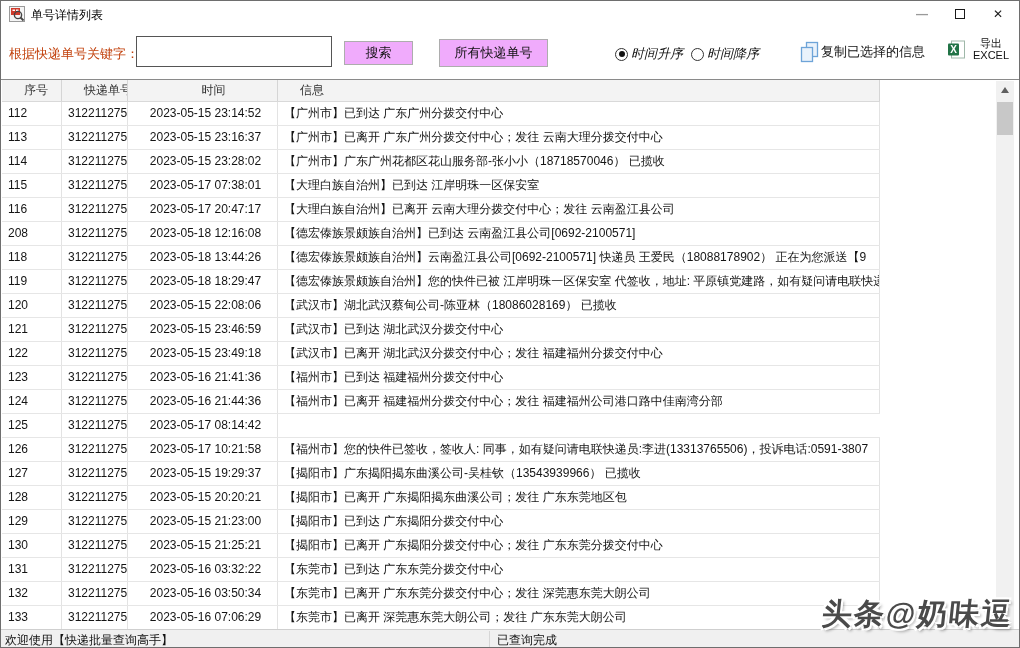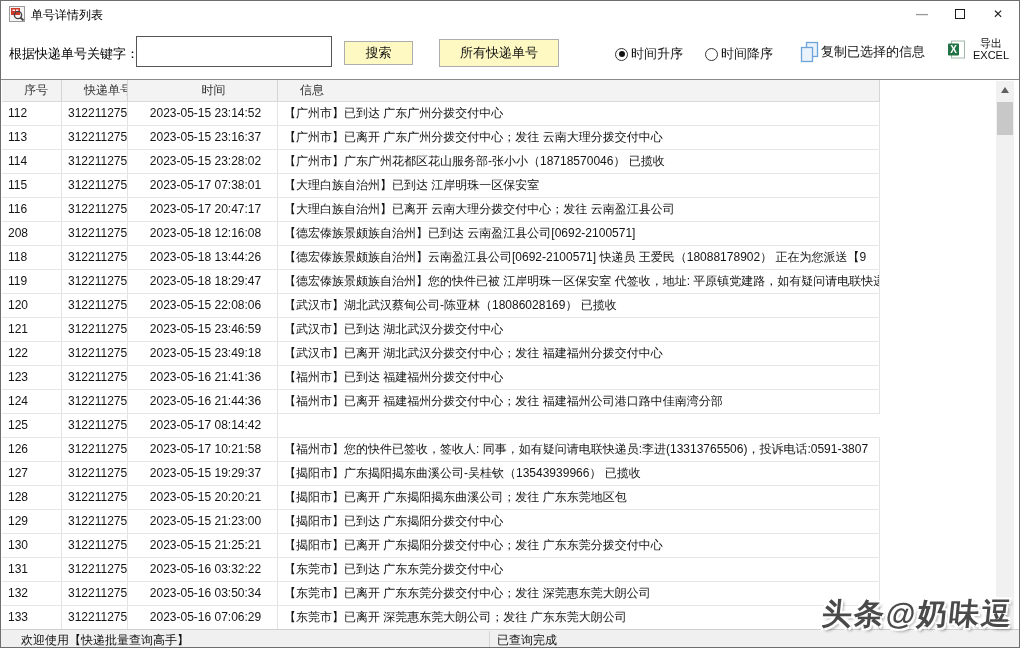--- a/index.html
+++ b/index.html
@@ -13,28 +13,28 @@
   .app-icon { position:absolute; left:8px; top:5px; width:16px; height:16px; }
   .title-text { position:absolute; left:30px; top:6px; font-size:12px; color:#000; }
   .win-controls { position:absolute; right:2px; top:0; height:26px; display:flex; }
   .win-btn { width:38px; height:26px; display:flex; align-items:center; justify-content:center;
              font-size:12px; color:#1a1a1a; cursor:default; }
   .win-btn.min { color:#9a9a9a; font-weight:bold; }
   .maxbox { display:inline-block; width:10px; height:10px; border:1px solid #1a1a1a; }
 
   
   .toolbar { position:absolute; left:0; top:26px; width:100%; height:52px; background:#fff; }
-  .kw-label { position:absolute; left:8px; top:18px; font-size:13px; color:#000000; }
+  .kw-label { position:absolute; left:8px; top:18px; font-size:13px; color:#c2410c; }
   .kw-input { position:absolute; left:135px; top:9px; width:196px; height:31px;
               border:1px solid #555; background:#fff; font-size:13px; padding:0 4px; outline:none; }
-  .btn { position:absolute; background:#fef9c3; border:1px solid #adadad; font-size:13px;
+  .btn { position:absolute; background:#f0abfc; border:1px solid #adadad; font-size:13px;
          color:#111; text-align:center; font-family:inherit; }
   .btn-search { left:343px; top:14px; width:69px; height:24px; }
-  .btn-all { left:438px; top:12px; width:120px; height:28px; }
-  .radio-group { position:absolute; left:614px; top:18px; display:flex; gap:22px; }
+  .btn-all { left:438px; top:12px; width:109px; height:28px; }
+  .radio-group { position:absolute; left:614px; top:18px; display:flex; gap:8px;font-style:italic; }
   .radio { display:flex; align-items:center; gap:3px; font-size:13px; color:#111; }
   .rdot { width:13px; height:13px; border:1px solid #333; border-radius:50%; background:#fff;
           display:inline-flex; align-items:center; justify-content:center; }
   .rdot.on::after { content:""; width:6px; height:6px; background:#111; border-radius:50%; }
   .copy-wrap { position:absolute; left:798px; top:14px; display:flex; align-items:center; gap:1px; }
   .copy-label { font-size:13px; color:#111; }
   .export-wrap { position:absolute; left:946px; top:10px; display:flex; align-items:center; gap:7px; }
   .export-label { font-size:11px; color:#111; line-height:12px; text-align:center; }
 
   
@@ -55,21 +55,21 @@
   .sb-up { top:0; } .sb-down { bottom:0; }
   .tri-up { width:0; height:0; border-left:4px solid transparent; border-right:4px solid transparent;
             border-bottom:6px solid #606060; }
   .tri-down { width:0; height:0; border-left:4px solid transparent; border-right:4px solid transparent;
               border-top:6px solid #606060; }
   .sb-thumb { position:absolute; left:1px; top:21px; width:16px; height:33px; background:#c8c8c8; }
 
   
   .statusbar { position:absolute; left:0; bottom:0; width:100%; height:18px; background:#f0f0f0;
                border-top:1px solid #cfcfcf; font-size:12px; color:#111; }
-  .status-left { position:absolute; left:4px; top:2px;margin-left:16px; }
+  .status-left { position:absolute; left:4px; top:2px; }
   .status-div { position:absolute; left:488px; top:1px; width:1px; height:16px; background:#d6d6d6; }
   .status-right { position:absolute; left:496px; top:2px; }
 
   
   .watermark { position:absolute; right:6px; top:593px; z-index:50; font-size:30px; font-weight:900;
                color:#4a4a4a; letter-spacing:2px; transform:skewX(-6deg);
                text-shadow:-2px -2px 0 #fff, 2px -2px 0 #fff, -2px 2px 0 #fff, 2px 2px 0 #fff, 3px 3px 3px rgba(0,0,0,.35); }
 </style>
 </head>
 <body>

